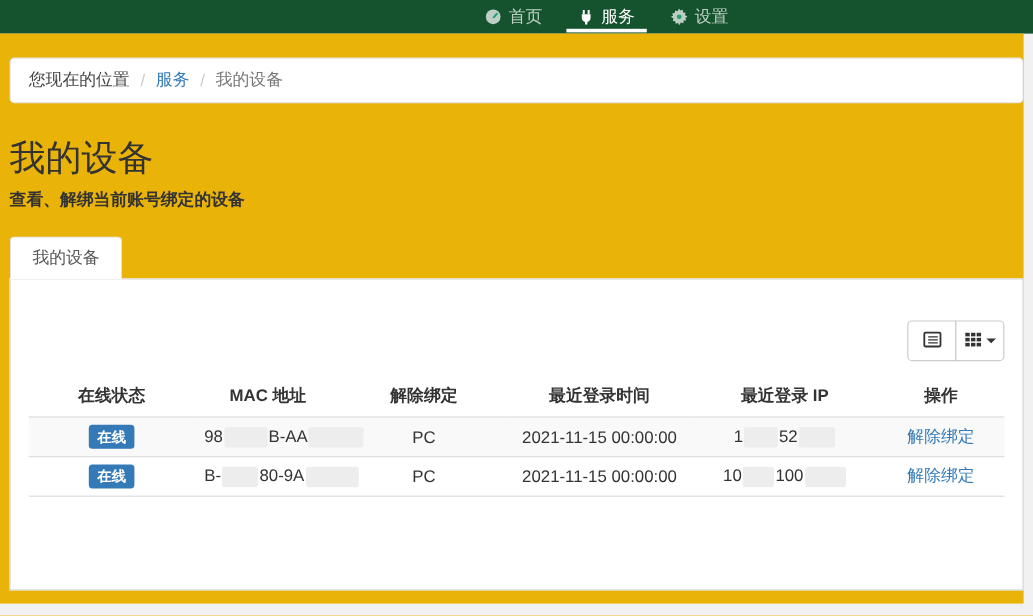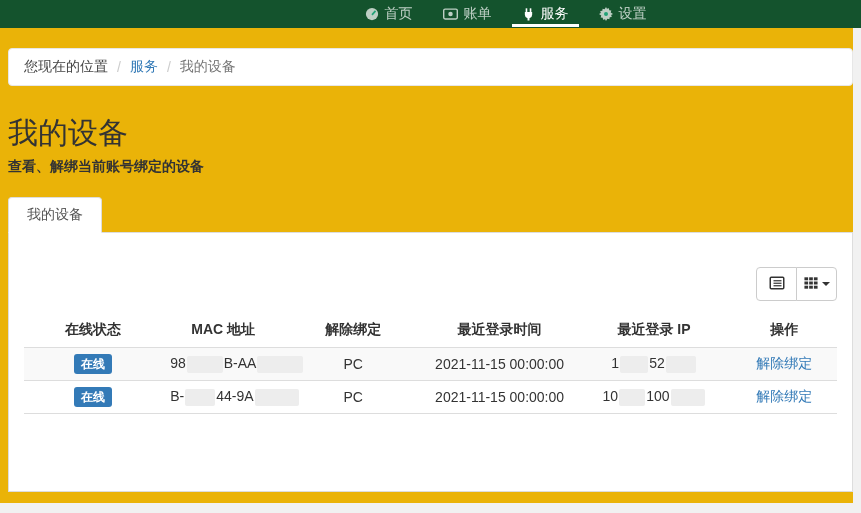--- a/index.html
+++ b/index.html
@@ -112,29 +112,20 @@
 <nav class="navbar">
   <div class="nav-menu">
     <div class="nav-item">
       <span>
         <svg width="14" height="14" viewBox="0 0 16 16">
             <circle cx="8" cy="8" r="7" fill="currentColor"></circle>
             <line x1="8" y1="9" x2="12" y2="4.5" stroke="#21a277" stroke-width="2"></line>
           </svg>
       </span>
       <span>首页</span>
-    </div>
-    <div class="nav-item">
-      <span>
-        <svg width="15" height="12" viewBox="0 0 16 12">
-            <rect x="0.75" y="0.75" width="14.5" height="10.5" rx="1.5" fill="none" stroke="currentColor" stroke-width="1.5"></rect>
-            <circle cx="8" cy="6" r="2.4" fill="currentColor"></circle>
-          </svg>
-      </span>
-      <span>账单</span>
     </div>
     <div class="nav-item active">
       <span>
         <svg width="13" height="14" viewBox="0 0 16 16">
             <rect x="4.5" y="1" width="2" height="4.5" fill="currentColor"></rect>
             <rect x="9.5" y="1" width="2" height="4.5" fill="currentColor"></rect>
             <path d="M3.5 5.5h9V9a4.5 4.5 0 0 1-3.3 4.3V16H6.8v-2.7A4.5 4.5 0 0 1 3.5 9z" fill="currentColor"></path>
           </svg>
       </span>
       <span>服务</span>
@@ -216,21 +207,21 @@
         <tr class="striped">
           <td><span class="badge">在线</span></td>
           <td><span>98</span><span class="censor" style="width:36px"></span><span>B-AA</span><span class="censor" style="width:46px"></span></td>
           <td>PC</td>
           <td>2021-11-15 00:00:00</td>
           <td><span>1</span><span class="censor" style="width:28px"></span><span>52</span><span class="censor" style="width:30px"></span></td>
           <td><a class="unbind-link">解除绑定</a></td>
         </tr>
         <tr>
           <td><span class="badge">在线</span></td>
-          <td><span>B-</span><span class="censor" style="width:30px"></span><span>44-9A</span><span class="censor" style="width:44px"></span></td>
+          <td><span>B-</span><span class="censor" style="width:30px"></span><span>80-9A</span><span class="censor" style="width:44px"></span></td>
           <td>PC</td>
           <td>2021-11-15 00:00:00</td>
           <td><span>10</span><span class="censor" style="width:26px"></span><span>100</span><span class="censor" style="width:34px"></span></td>
           <td><a class="unbind-link">解除绑定</a></td>
         </tr>
       </tbody>
     </table>
 
 
   </div>

